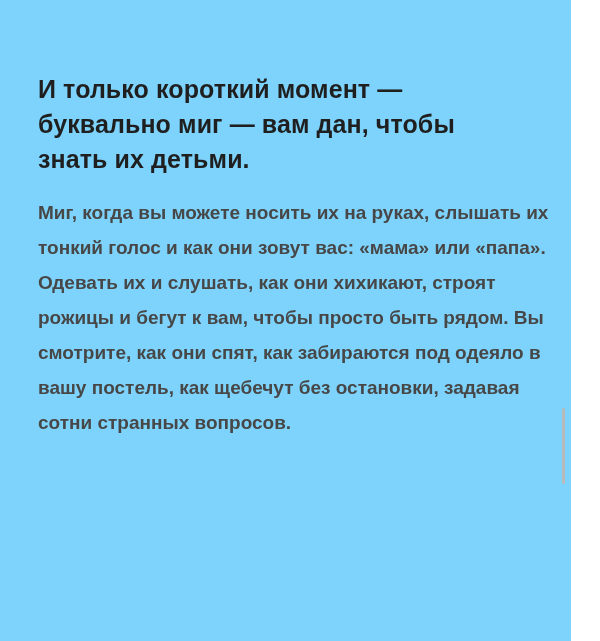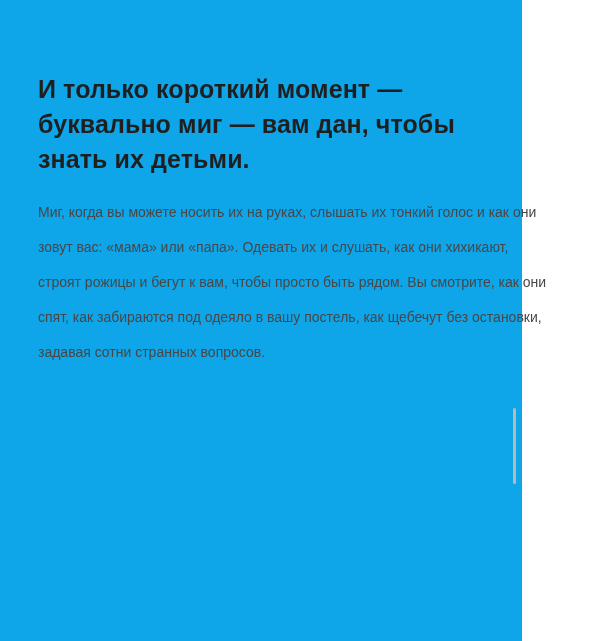--- a/index.html
+++ b/index.html
@@ -9,48 +9,48 @@
   }
   body {
     width: 600px;
     height: 641px;
     overflow: hidden;
     font-family: "Liberation Sans", sans-serif;
     color: #333333;
     position: relative;
   }
   .page {
-    width: 522px;
+    width: 571px;
     height: 641px;
     box-sizing: border-box;
     position: relative;
-    background: #0ea5e9;
+    background: #7dd3fc;
   }
   .content {
     position: absolute;
     left: 38px;
     top: 72px;
     width: 520px;
   }
   .article-heading {
     font-size: 25px;
     line-height: 35px;
     font-weight: bold;
     color: #1f1f1f;
     margin: 0 0 18px 0;
     letter-spacing: 0.1px;
     max-width: 470px;
   }
   .article-body {
-    font-size: 14px;
+    font-size: 19px;
     line-height: 35px;
     color: #474747;
     margin: 0;
     max-width: 512px;
-    font-weight: 400;
+    font-weight: 700;
   }
   
   .scrollbar-track {
     position: absolute;
     right: 3px;
     top: 0;
     width: 6px;
     height: 641px;
     background: transparent;
   }

